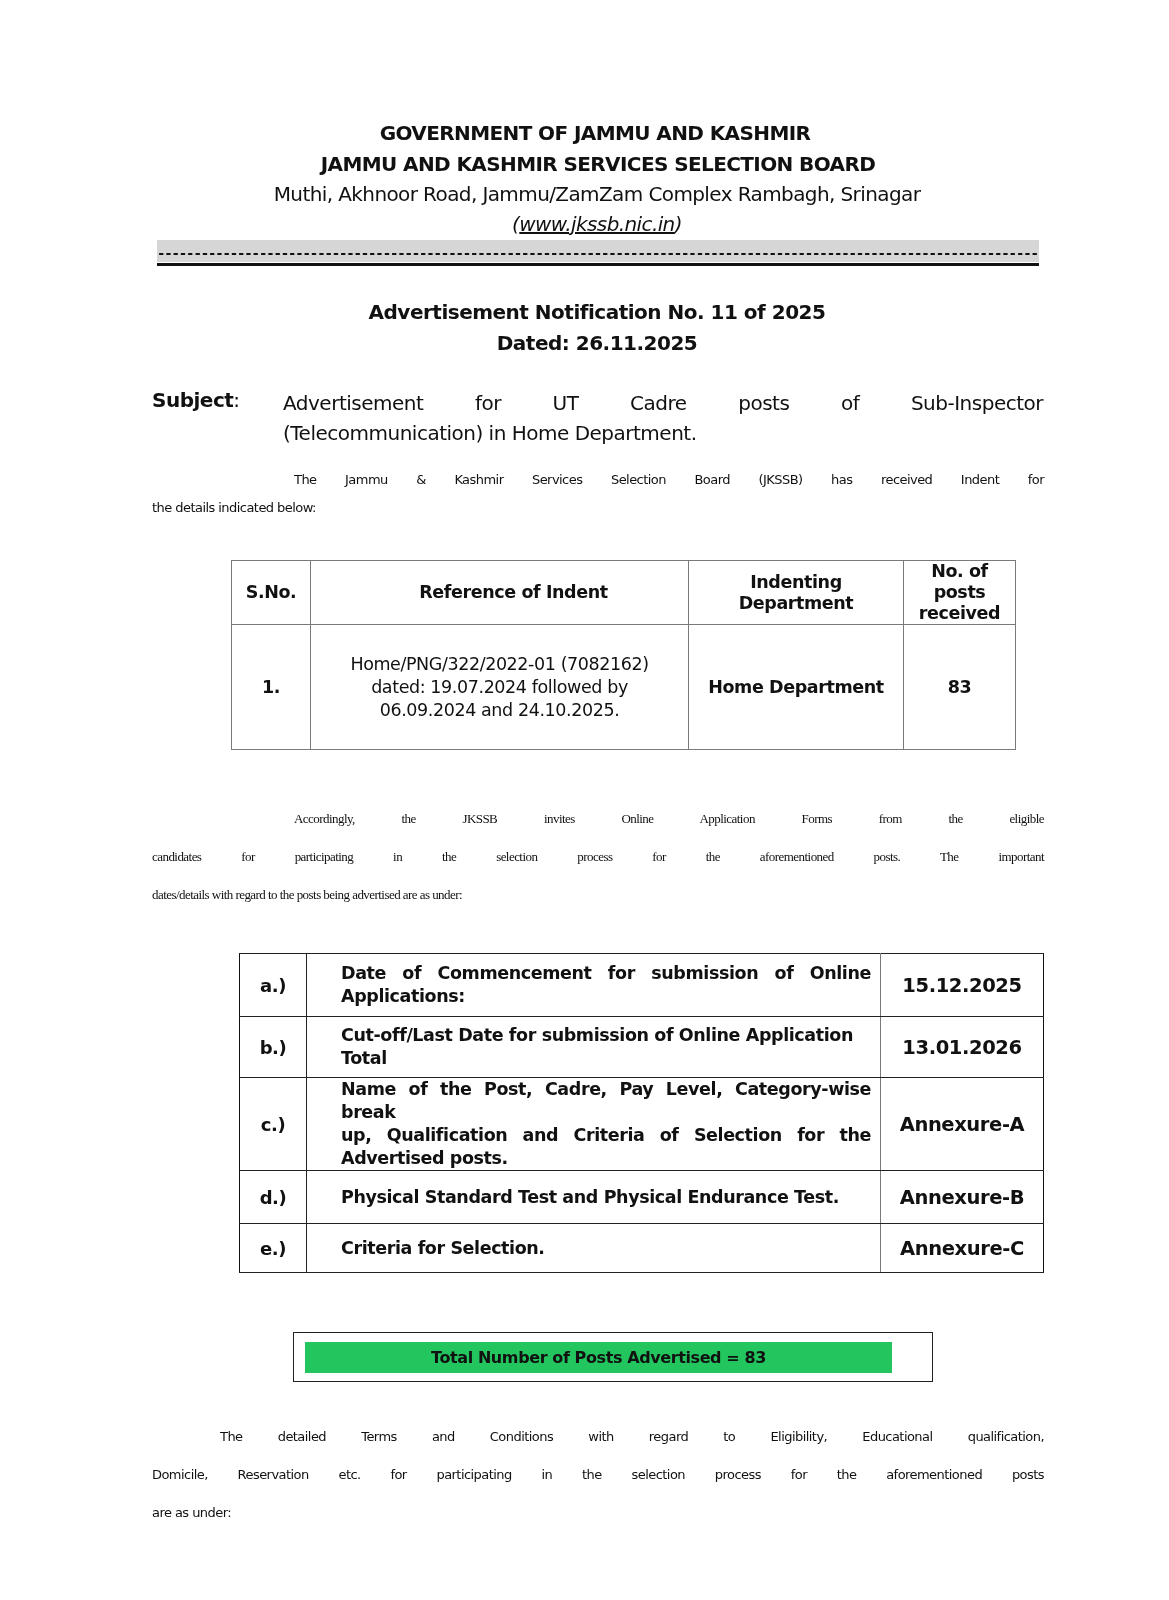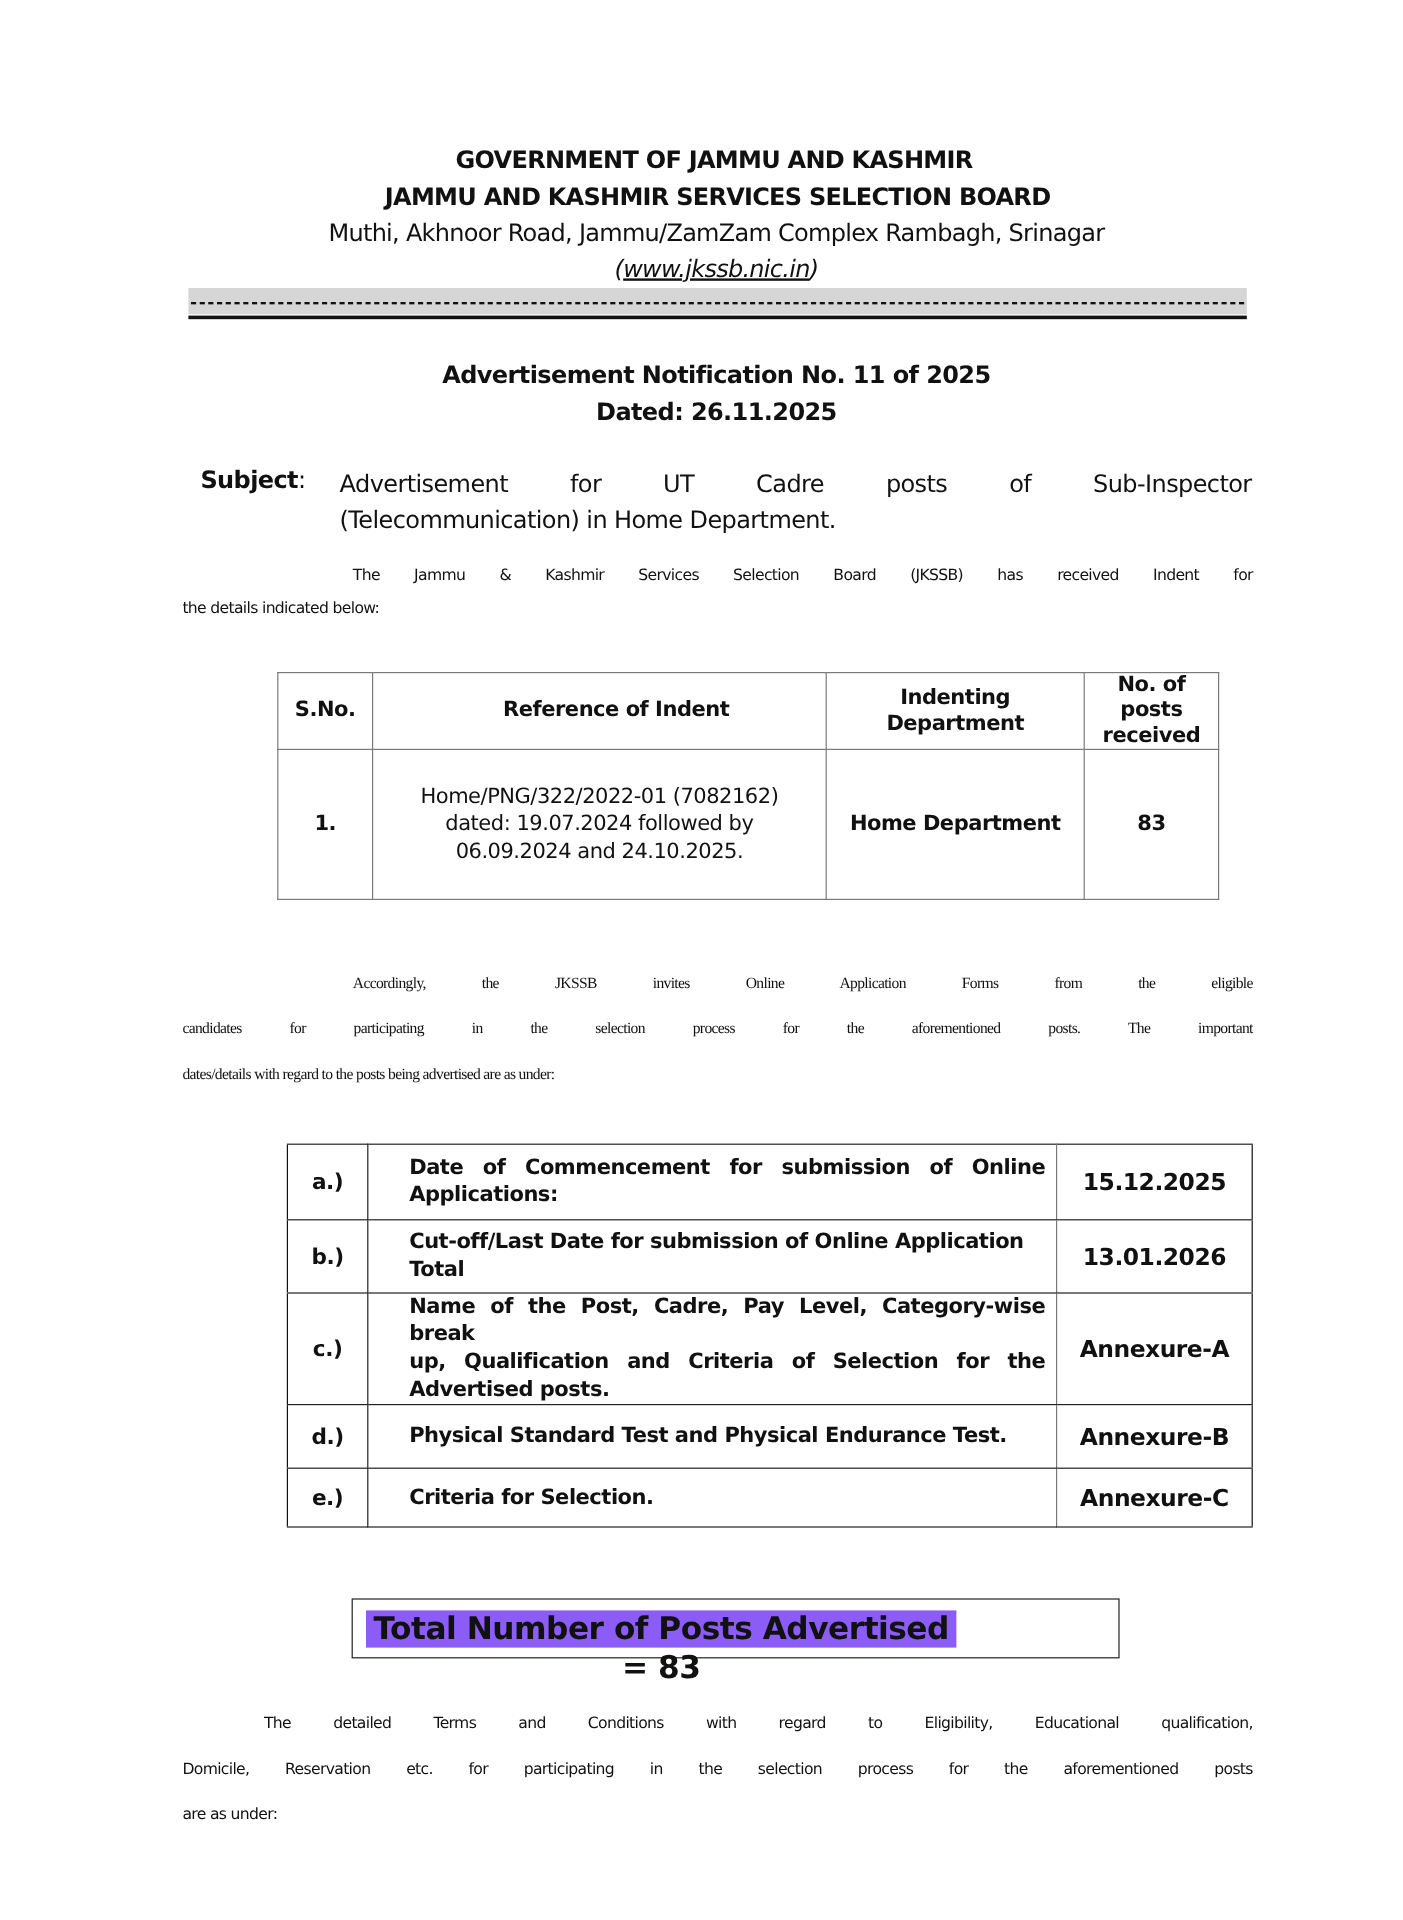--- a/index.html
+++ b/index.html
@@ -16,21 +16,21 @@
     .url { left: 0; width: 1194px; font-size: 20px; font-style: italic; letter-spacing: -0.6px; }
     .url span { text-decoration: underline; }
     .dashband {
       left: 157px; top: 240px; width: 882px; height: 22px; background: #d6d6d6;
       overflow: hidden; white-space: nowrap;
       font-family: "DejaVu Sans Mono", monospace; font-weight: bold; font-size: 14px;
       line-height: 26px; letter-spacing: -1.15px; color: #111;
     }
     .thickline { left: 157px; top: 263px; width: 882px; height: 3px; background: #111; }
     .title { left: 0; width: 1194px; font-size: 20px; font-weight: bold; letter-spacing: -0.5px; }
-    .subj-label { left: 167px; top: 388px; font-size: 20px; font-weight: bold; letter-spacing: -0.5px; }
+    .subj-label { left: 152px; top: 388px; font-size: 20px; font-weight: bold; letter-spacing: -0.5px; }
     .subj-text {
       left: 283px; top: 388px; width: 760px; font-size: 20px; font-weight: normal;
       text-align: justify; text-align-last: left; line-height: 30px; letter-spacing: -0.5px;
     }
     .subj-text .l1 { display: block; text-align: justify; text-align-last: justify; }
     .para {
       left: 152px; width: 892px; font-size: 13px; letter-spacing: -0.55px;
       text-align: justify;
     }
     .para .ind { display: inline-block; width: 142px; }
@@ -53,22 +53,22 @@
     .t2 .rb td { height: 60px; }
     .t2 .rc td { height: 84px; }
     .t2 .rd td { height: 52px; }
     .t2 .re td { height: 48px; }
 
     .totalbox {
       left: 293px; top: 1332px; width: 640px; height: 50px;
       border: 1.5px solid #222; box-sizing: border-box;
     }
     .totalbox .band {
-      position: absolute; left: 11px; top: 9px; width: 492px; height: 31px;
-      background: #8b5cf6; text-align: center; font-size: 26px; font-weight: bold;
+      position: absolute; left: 11px; top: 9px; width: 587px; height: 31px;
+      background: #22c55e; text-align: center; font-size: 16px; font-weight: bold;
       line-height: 32px; letter-spacing: -0.4px;
     }
   </style>
 </head>
 <body>
 
 <div class="abs hdr1 center" style="top:121px;">GOVERNMENT OF JAMMU AND KASHMIR</div>
 <div class="abs hdr1 center" style="top:152px; width:1196px;">JAMMU AND KASHMIR SERVICES SELECTION BOARD</div>
 <div class="abs addr center" style="top:182px;">Muthi, Akhnoor Road, Jammu/ZamZam Complex Rambagh, Srinagar</div>
 <div class="abs url center" style="top:212px;"><span style="text-decoration:none">(</span><span>www.jkssb.nic.in</span><span style="text-decoration:none">)</span></div>

